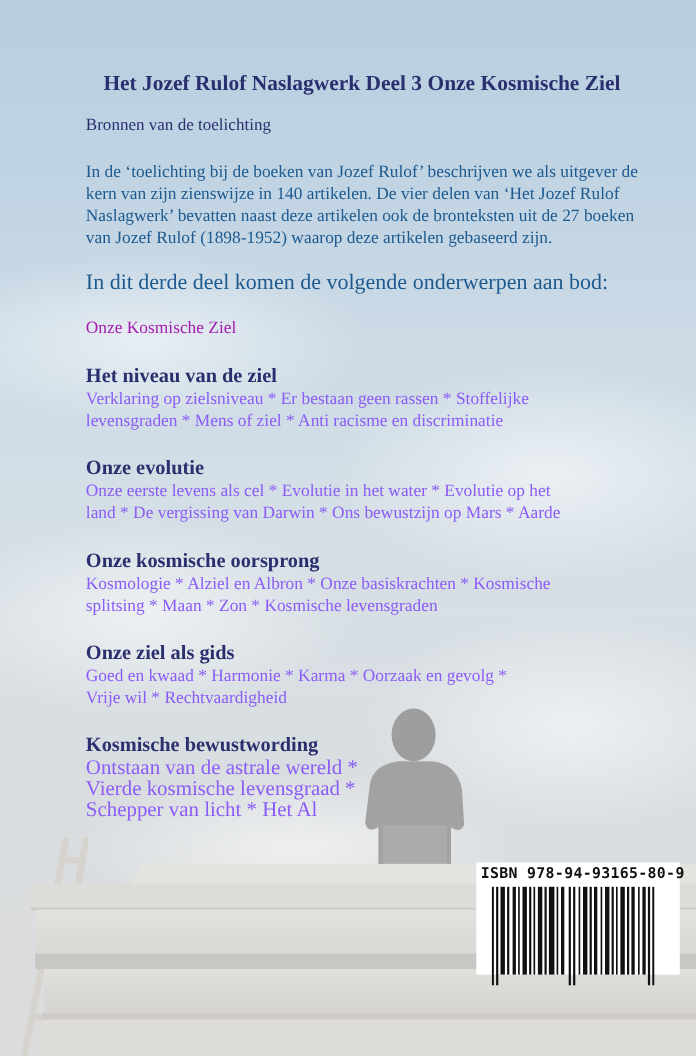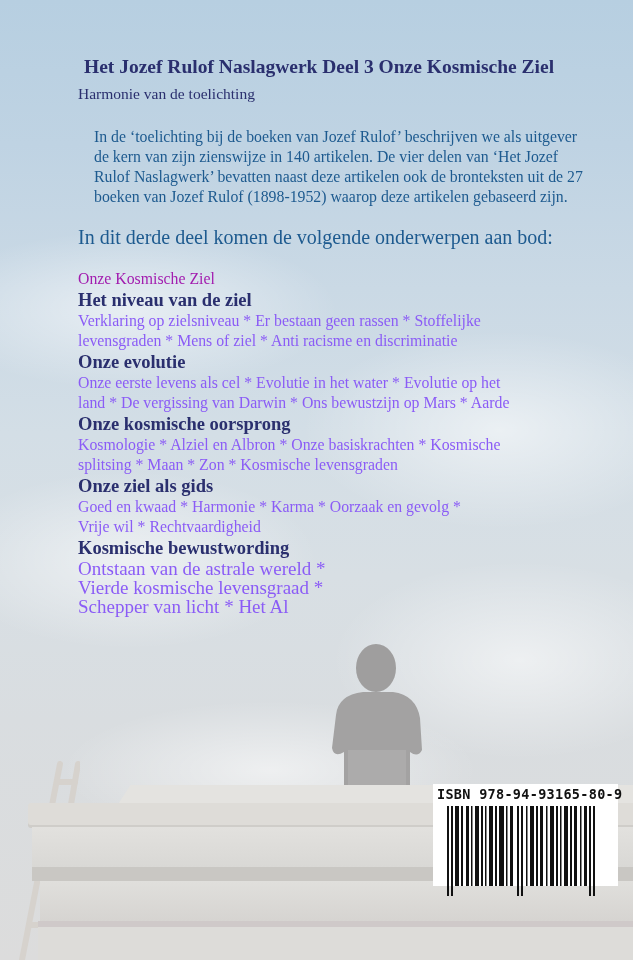--- a/index.html
+++ b/index.html
@@ -4,26 +4,26 @@
 <style>
   html, body { margin:0; padding:0; }
   body {
     width:633px; height:960px; overflow:hidden; position:relative;
     font-family: "Liberation Serif", "DejaVu Serif", serif;
     background: linear-gradient(180deg, #b7cfe1 0%, #bfd3e3 15%, #cad9e5 30%, #d3dee6 45%, #d8dfe4 60%, #d9dde0 75%, #dcdcdc 100%);
   }
   .cloud { position:absolute; border-radius:50%; background: radial-gradient(ellipse at center, rgba(255,255,255,0.55) 0%, rgba(255,255,255,0) 70%); }
   .cover { position:absolute; inset:0; }
   .text-block { position:absolute; left:78px; top:50px; width:510px; }
-  .title { color:#2a2f6e; font-size:19.5px; line-height:22px; margin:6px; }
+  .title { color:#2a2f6e; font-size:19.5px; line-height:22px; margin:16px; }
   .subtitle { color:#2a2f6e; font-size:15.5px; line-height:20px; margin:3px 0 0 0; }
-  .para { color:#1d5a8f; font-size:15.8px; line-height:20px; margin:23px 0 0 16px; }
+  .para { color:#1d5a8f; font-size:15.8px; line-height:20px; margin:23px 0 0 0; }
   .intro { color:#1d5a8f; font-size:20px; line-height:20px; margin:20px 0 0 0; }
   .volume { color:#a21caf; font-size:15.8px; line-height:20px; margin:22px 0 0 0; }
-  .section { }
+  .section { margin-top:22px; }
   .section-head { color:#2a2f6e; font-size:18.5px; line-height:22px; margin:0; }
   .section-body { color:#8b5cf6; font-size:15.8px; line-height:20px; margin:0; white-space:pre-line; }
   .section.last .section-body { font-size:19px; line-height:19px; }
   
   .books { position:absolute; left:0; top:785px; width:633px; height:175px; }
   .book-top { position:absolute; left:28px; top:18px; width:605px; height:22px; background:#dedcd8; border-radius:3px 0 0 3px;
      box-shadow: 0 3px 0 #cfcdc9; transform: skewX(0deg); }
   .book-plane { position:absolute; left:115px; top:0; width:518px; height:24px; background:#e4e3e0; clip-path: polygon(3% 0,100% 0,100% 100%,0 100%); }
   .book-side1 { position:absolute; left:32px; top:42px; width:601px; height:40px; background:linear-gradient(#e2e1de,#d9d8d5); }
   .book-band { position:absolute; left:32px; top:82px; width:601px; height:14px; background:#c9c7c3; }
@@ -70,21 +70,21 @@
     <div class="book-top"></div>
     <div class="book-side1"></div>
     <div class="book-band"></div>
     <div class="book-side2"></div>
     <div class="book-band2"></div>
     <div class="book-side3"></div>
   </div>
 
   <div class="text-block">
     <h1 class="title">Het Jozef Rulof Naslagwerk Deel 3 Onze Kosmische Ziel</h1>
-    <p class="subtitle">Harmonie van de toelichting</p>
+    <p class="subtitle">Bronnen van de toelichting</p>
     <p class="para">In de ‘toelichting bij de boeken van Jozef Rulof’ beschrijven we als uitgever de kern van zijn zienswijze in 140 artikelen. De vier delen van ‘Het Jozef Rulof Naslagwerk’ bevatten naast deze artikelen ook de bronteksten uit de 27 boeken van Jozef Rulof (1898-1952) waarop deze artikelen gebaseerd zijn.</p>
     <p class="intro">In dit derde deel komen de volgende onderwerpen aan bod:</p>
     <p class="volume">Onze Kosmische Ziel</p>
 
     <div class="section">
       <h2 class="section-head">Het niveau van de ziel</h2>
       <p class="section-body">Verklaring op zielsniveau  *  Er bestaan geen rassen  *  Stoffelijke
 levensgraden  *  Mens of ziel  *  Anti racisme en discriminatie</p>
     </div>
     <div class="section">

